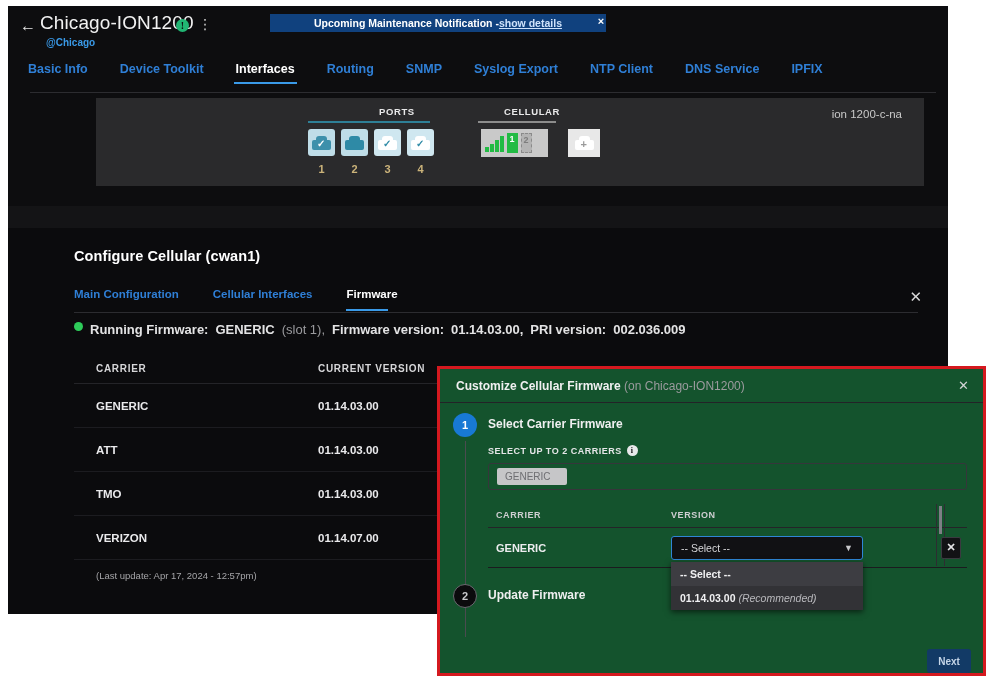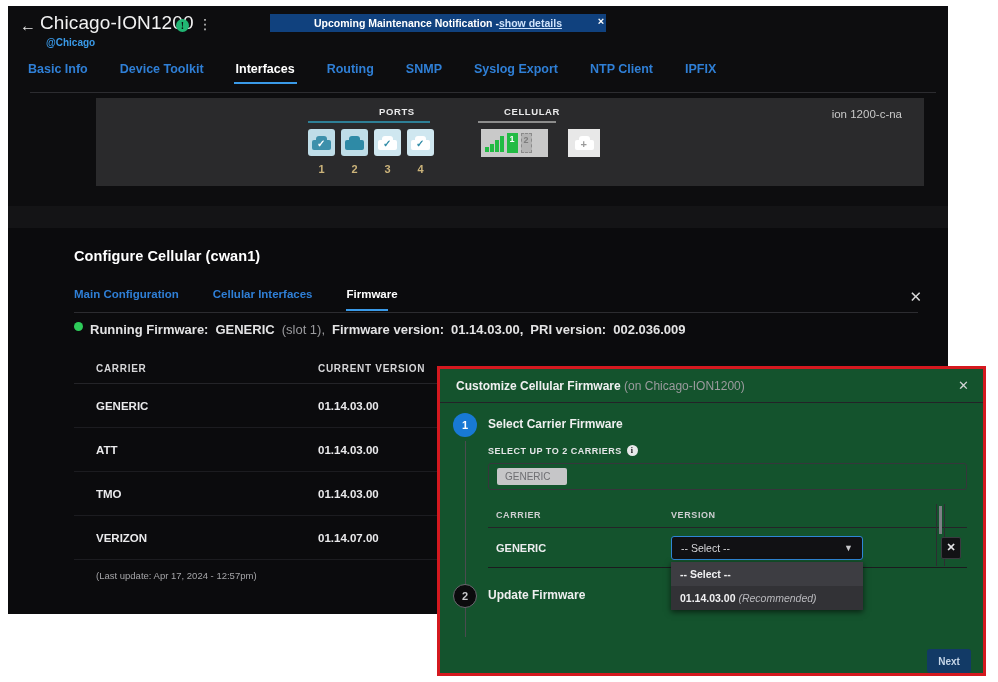--- a/index.html
+++ b/index.html
@@ -307,20 +307,21 @@
     </div>
 
     <div class="nav-tabs">
       <div class="nav-tab">Basic Info</div>
       <div class="nav-tab">Device Toolkit</div>
       <div class="nav-tab active">Interfaces</div>
       <div class="nav-tab">Routing</div>
       <div class="nav-tab">SNMP</div>
       <div class="nav-tab">Syslog Export</div>
       <div class="nav-tab">NTP Client</div>
+      <div class="nav-tab">DNS Service</div>
       <div class="nav-tab">IPFIX</div>
     </div>
     <div class="nav-sep"></div>
 
     <div class="device-strip">
       <div class="device-box">
 
         <div class="grp-label" style="left:248px; top:8px;margin-left:35px;">PORTS</div>
         <div class="grp-rule" style="left:212px; top:23px; width:122px; background:#2e7f96;"></div>
 

